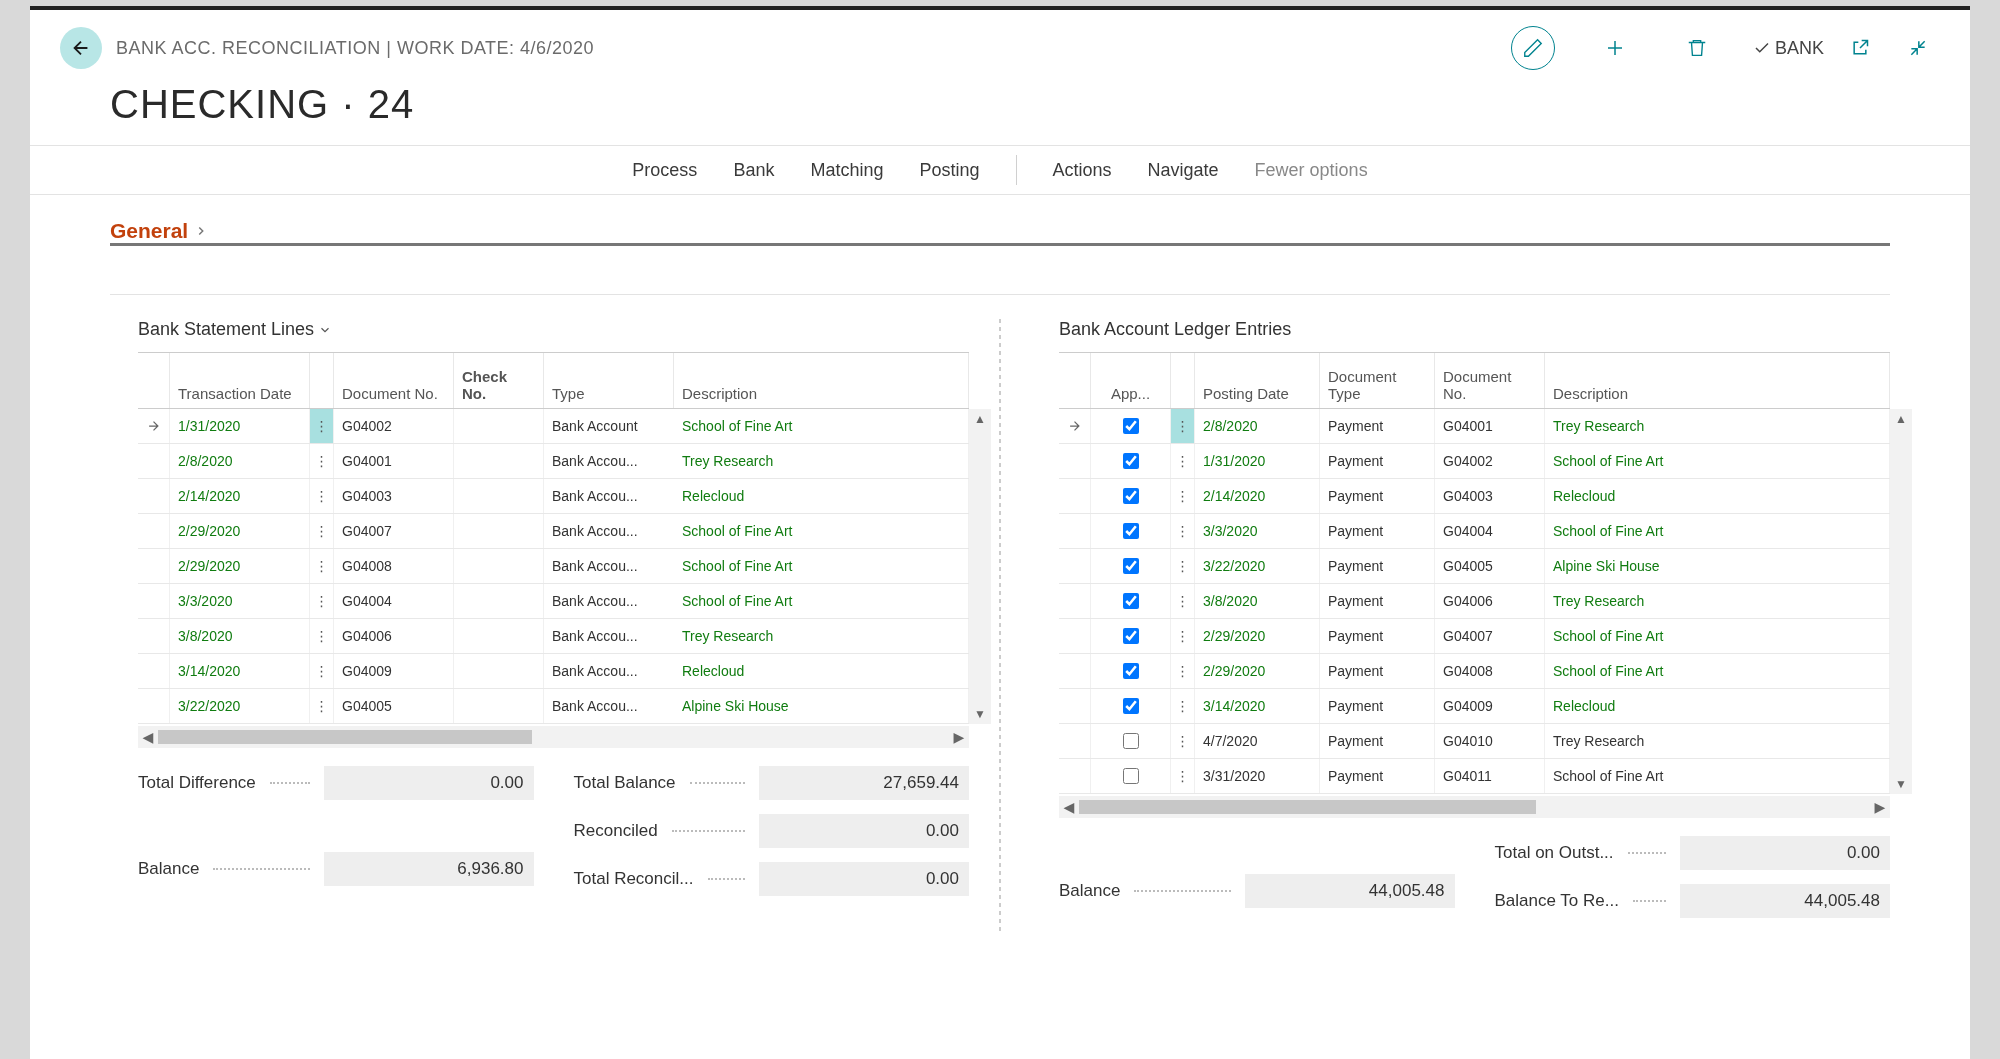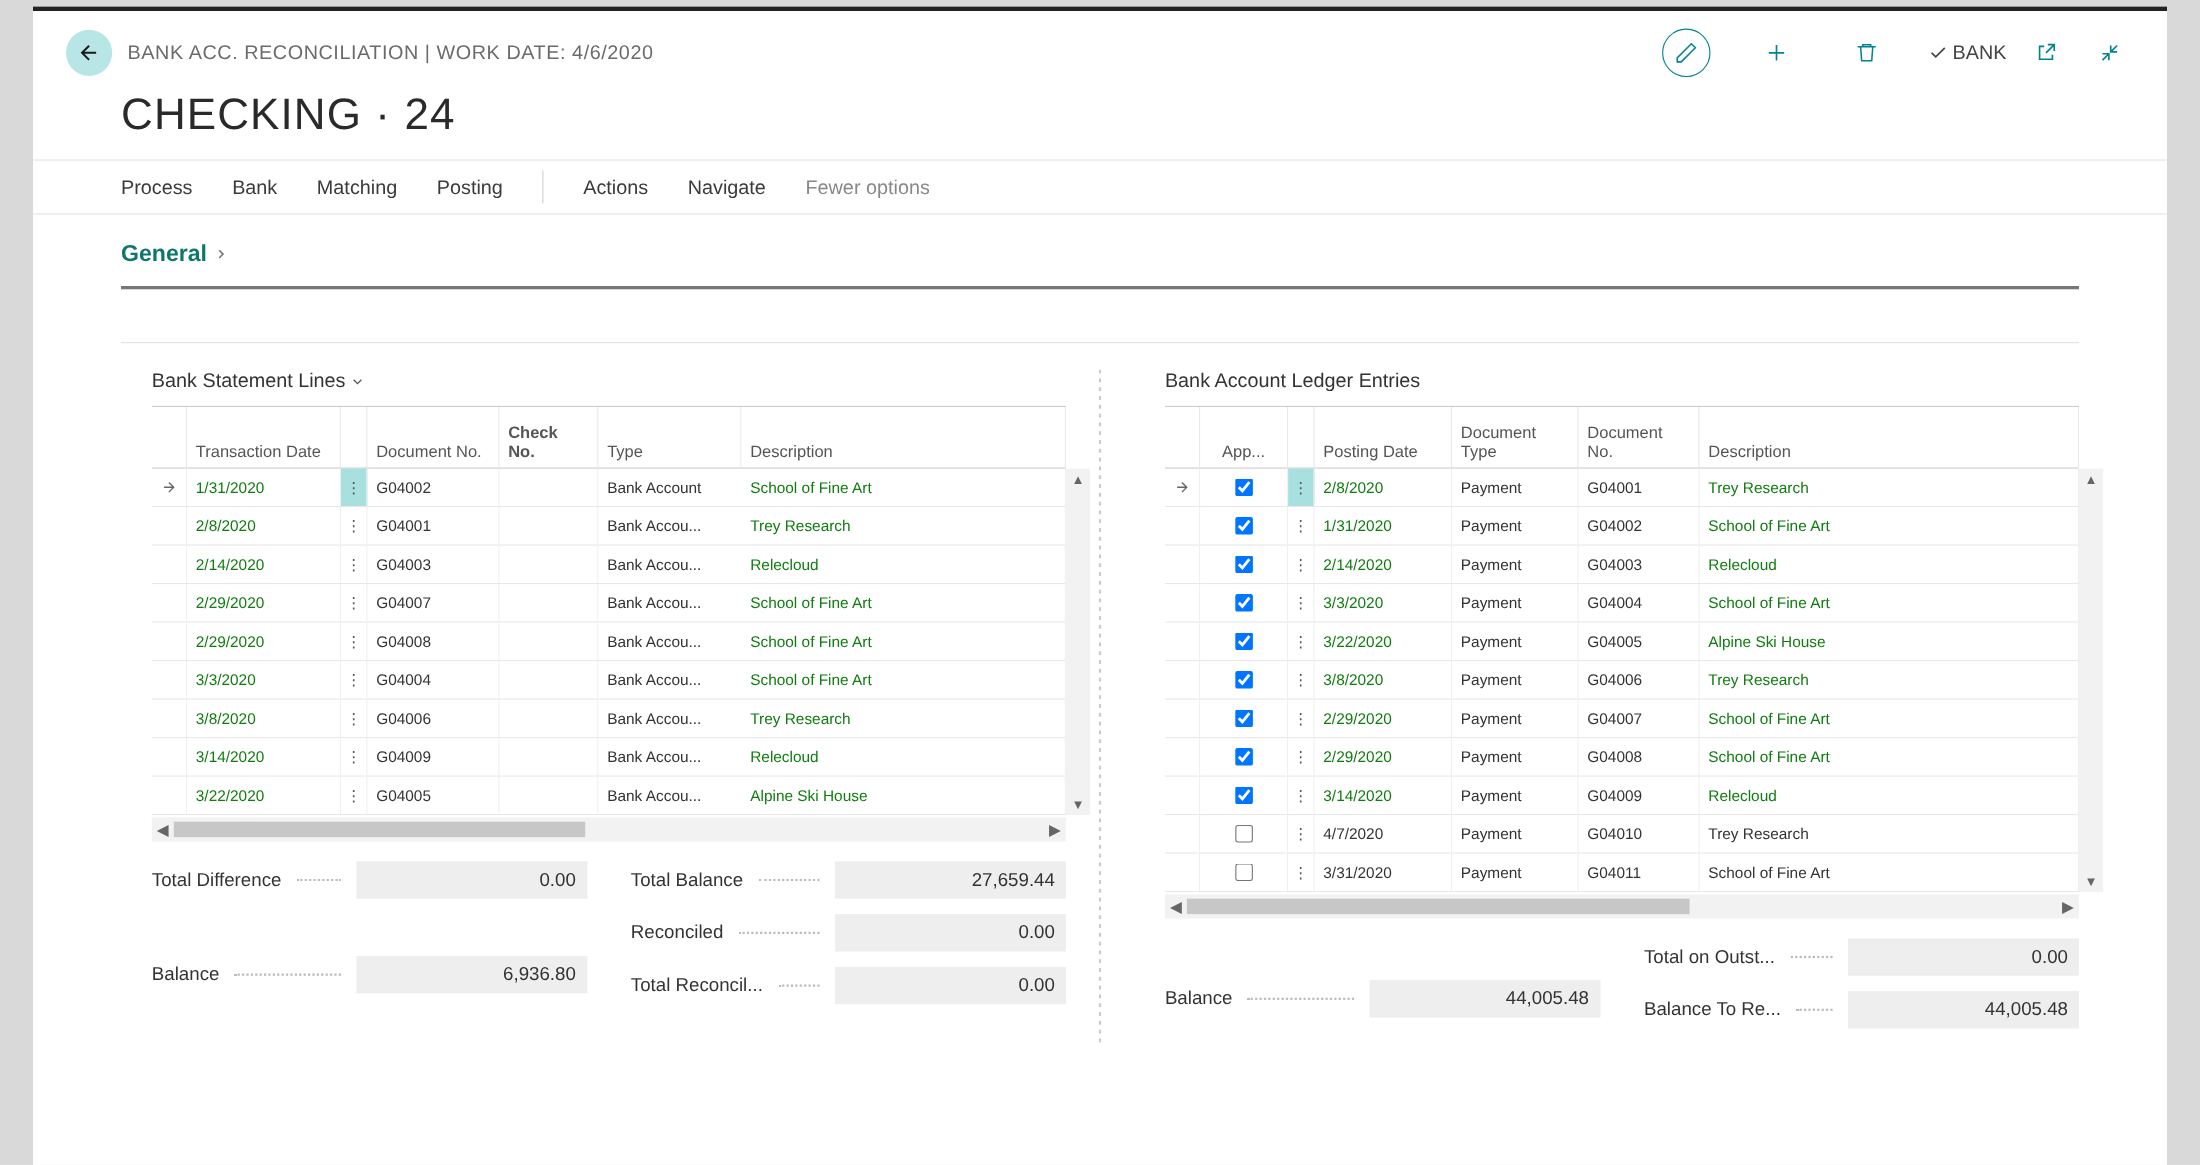--- a/index.html
+++ b/index.html
@@ -61,30 +61,31 @@
 }
 .page-title {
   font-size: 40px; font-weight: 300; letter-spacing: 1px; color: #2a2a2a;
 }
 .tabs-row {
   display: flex; align-items: center; gap: 36px;
   padding: 0 80px;
   border-top: 1px solid #e3e3e3;
   border-bottom: 1px solid #e3e3e3;
   height: 50px;
+  justify-content: center;
 }
 .tab { color: #3a3a3a; font-size: 18px; cursor: pointer; }
 .tab.light { color: #888; }
 .v-sep { width: 1px; height: 30px; background: #d0d0d0; }
 .section-header {
   margin: 24px 80px 0 80px;
   border-bottom: 3px solid #777;
-  padding-bottom: 17px;
+  padding-bottom: 0;
   display: flex; align-items: center; gap: 6px;
-  font-size: 21px; font-weight: 600; color: #0f766e;
+  font-size: 21px; font-weight: 600; color: #c2410c;
 }
 .hr-thin { border: none; border-top: 1px solid #e3e3e3; margin: 48px 80px 0 80px; }
 .panels {
   display: flex;
   margin: 24px 80px 0 80px;
   gap: 30px;
 }
 .panel { flex: 1; min-width: 0; margin-left: 28px; }
 .panel-title {
   font-size: 18px; color: #333; margin-bottom: 12px; display: flex; align-items: center; gap: 4px;

